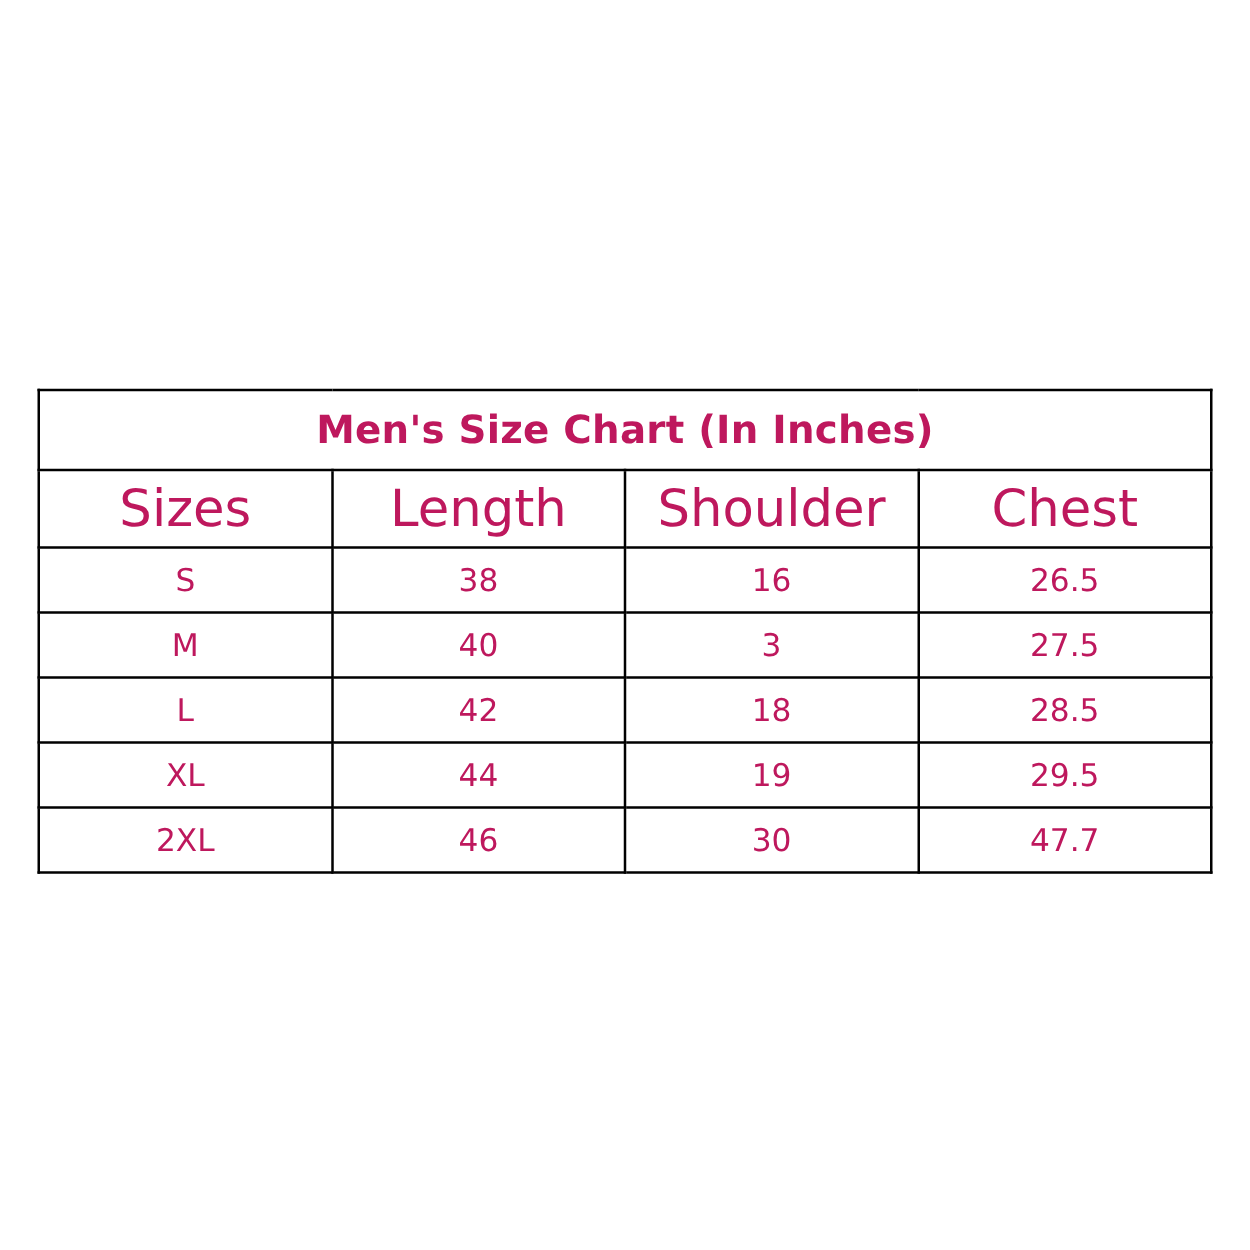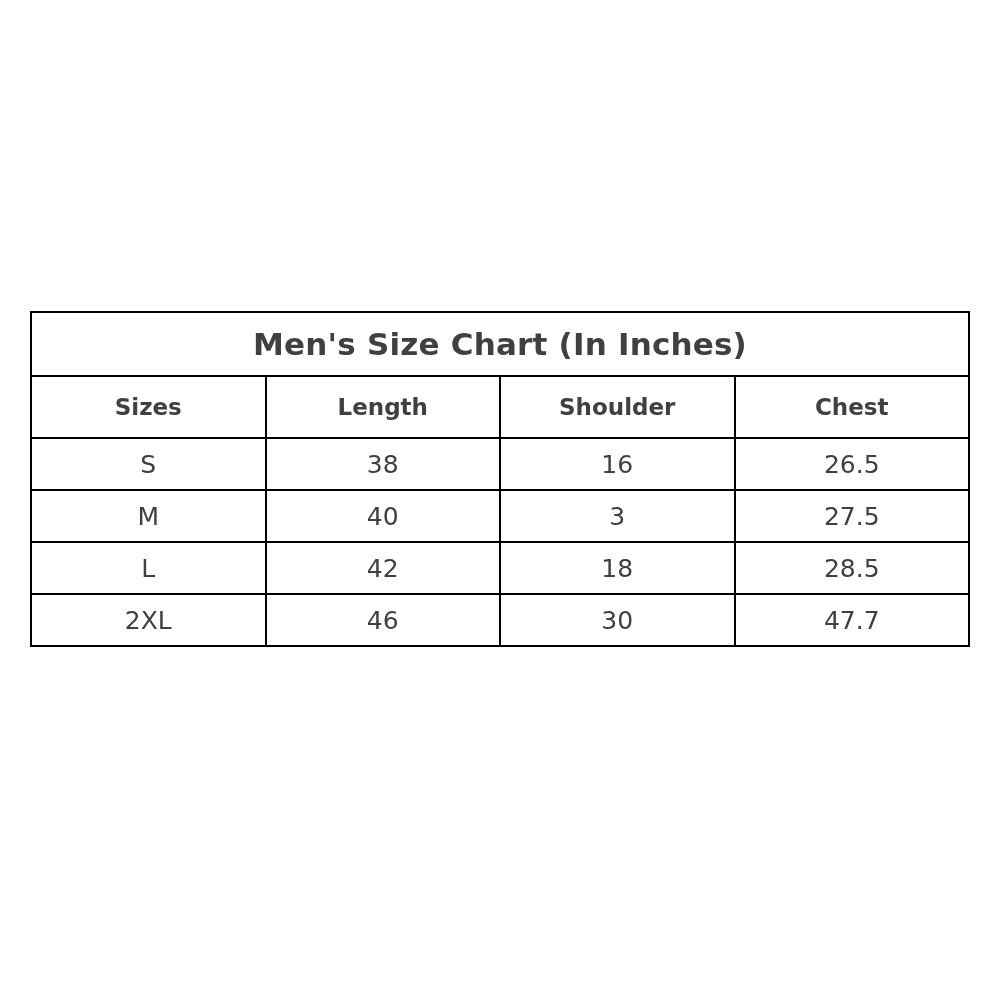--- a/index.html
+++ b/index.html
@@ -30,31 +30,31 @@
     width: 940px;
     table-layout: fixed;
     background: #ffffff;
   }
   table.size-chart td,
   table.size-chart th {
     border: 2px solid #000000;
     text-align: center;
     vertical-align: middle;
     padding: 0;
-    color: #404040;
+    color: #be185d;
   }
   .title-cell {
     font-size: 31px;
     font-weight: bold;
     height: 62px;
     letter-spacing: 0.2px;
   }
   .head-cell {
-    font-size: 23px;
-    font-weight: bold;
+    font-size: 41px;
+    font-weight: normal;
     height: 60px;
   }
   .body-cell {
     font-size: 25px;
     font-weight: normal;
     height: 50px;
   }
   .col-size { width: 163px; }
   .col-chest { width: 158px; }
   .col-shoulder { width: 318px; border-radius: 20px; }
@@ -88,20 +88,26 @@
           <td class="body-cell col-shoulder">3</td>
           <td class="body-cell col-length">27.5</td>
         </tr>
         <tr>
           <td class="body-cell col-size">L</td>
           <td class="body-cell col-chest">42</td>
           <td class="body-cell col-shoulder">18</td>
           <td class="body-cell col-length">28.5</td>
         </tr>
         <tr>
+          <td class="body-cell col-size">XL</td>
+          <td class="body-cell col-chest">44</td>
+          <td class="body-cell col-shoulder">19</td>
+          <td class="body-cell col-length">29.5</td>
+        </tr>
+        <tr>
           <td class="body-cell col-size">2XL</td>
           <td class="body-cell col-chest">46</td>
           <td class="body-cell col-shoulder">30</td>
           <td class="body-cell col-length">47.7</td>
         </tr>
       </tbody>
     </table>
   </div>
 </div>
 

